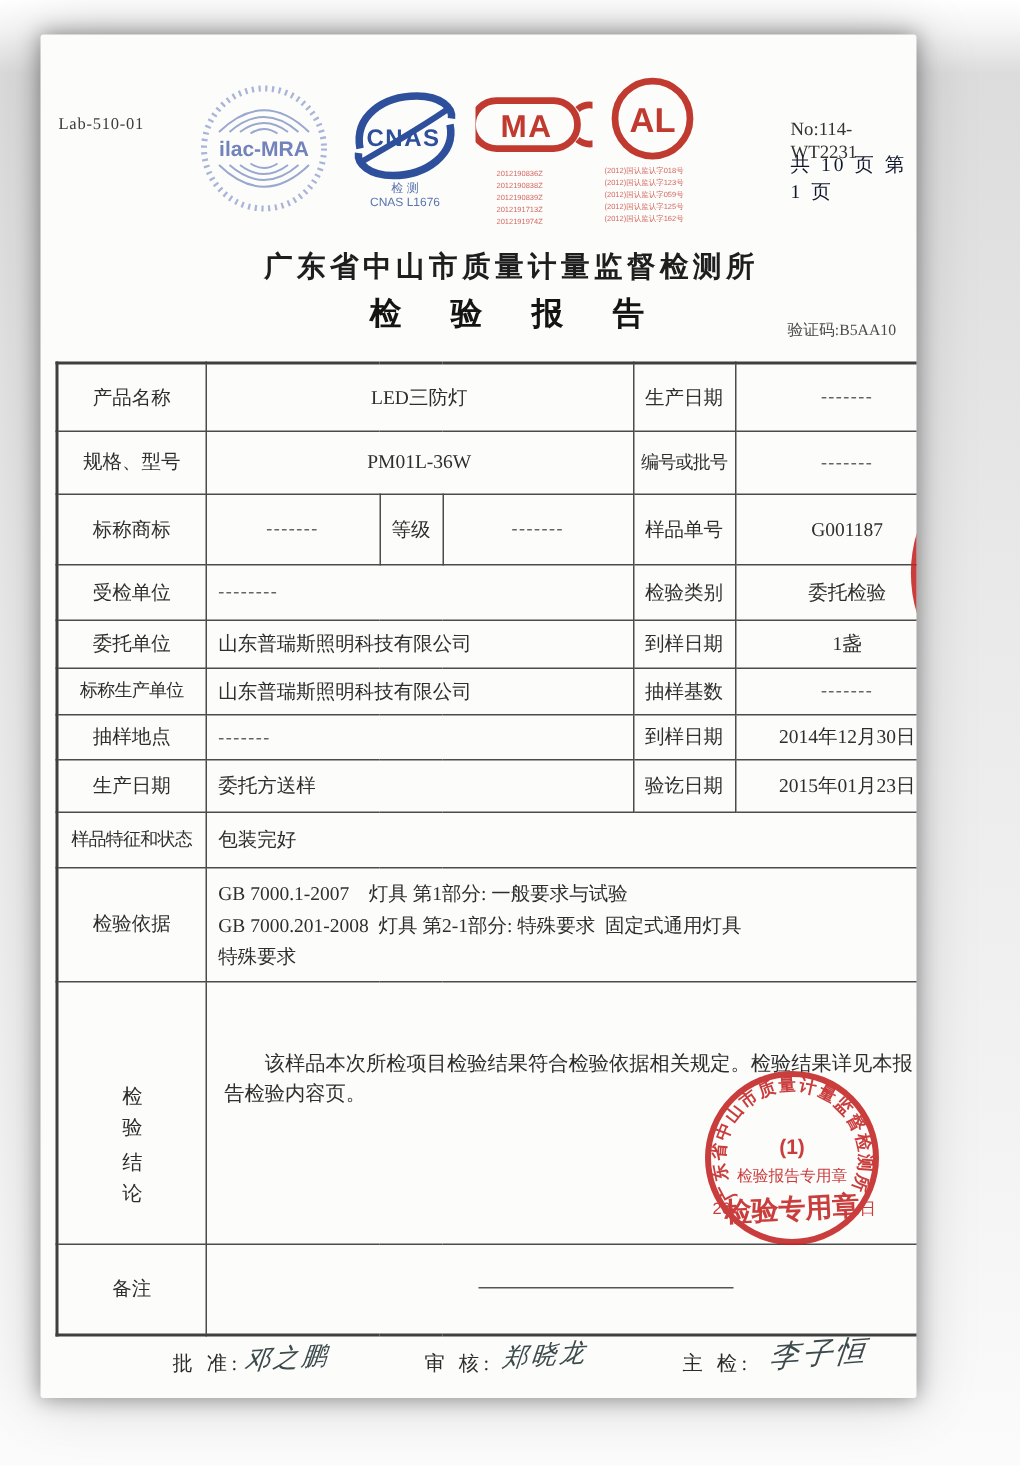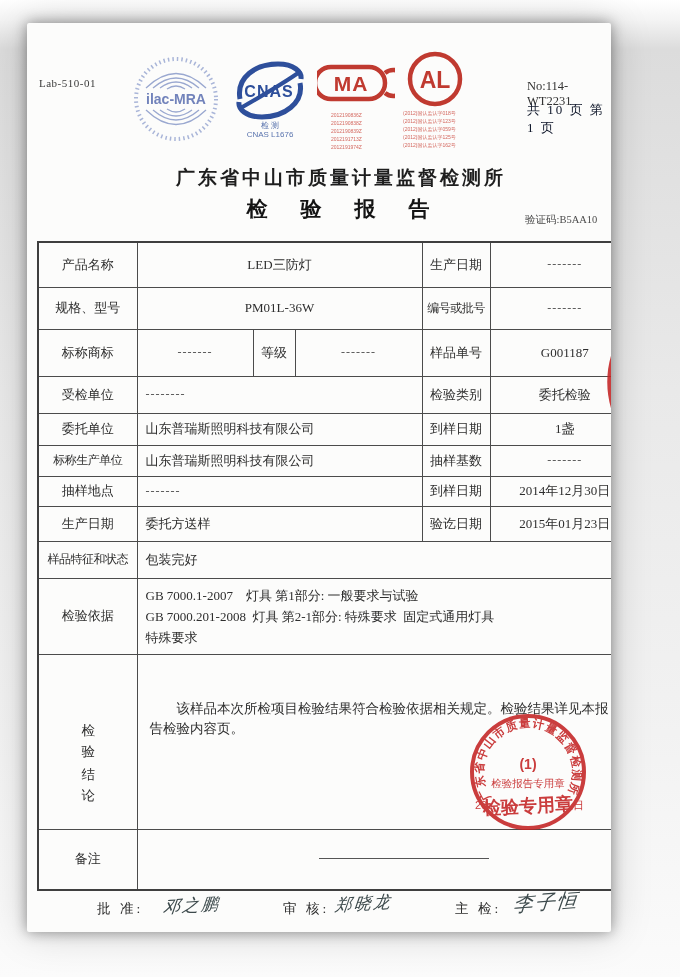--- a/index.html
+++ b/index.html
@@ -210,21 +210,21 @@
       <text font-size="11.5" font-weight="bold" fill="#c42323">
         <textPath href="#sealArc" textLength="190">广东省中山市质量计量监督检测所</textPath>
       </text>
       <text x="73" y="70" text-anchor="middle" font-size="14" font-weight="bold" fill="#c42323">(1)</text>
       <text x="73" y="88" text-anchor="middle" font-size="10.5" fill="#c42323">检验报告专用章</text>
       <text x="20" y="110" font-size="11" fill="#c42323">20</text>
       <text x="118" y="110" font-size="11" fill="#c42323">日</text>
       <text x="73" y="113" text-anchor="middle" font-size="18" font-weight="bold" fill="#c42323" transform="rotate(-3 73 108)">检验专用章</text>
     </svg>
 
-    <div class="abs footer-label" style="left:70px">批 准:</div>
+    <div class="abs footer-label" style="left:88px">批 准:</div>
     <div class="sig" style="left:136px;top:871px">邓之鹏</div>
     <div class="abs footer-label" style="left:256px">审 核:</div>
     <div class="sig" style="left:308px;top:869px">郑晓龙</div>
     <div class="abs footer-label" style="left:428px">主 检:</div>
     <div class="sig" style="left:486px;top:866px;font-size:20px">李子恒</div>
 
   </div>
 </div>
 
 </body></html>

